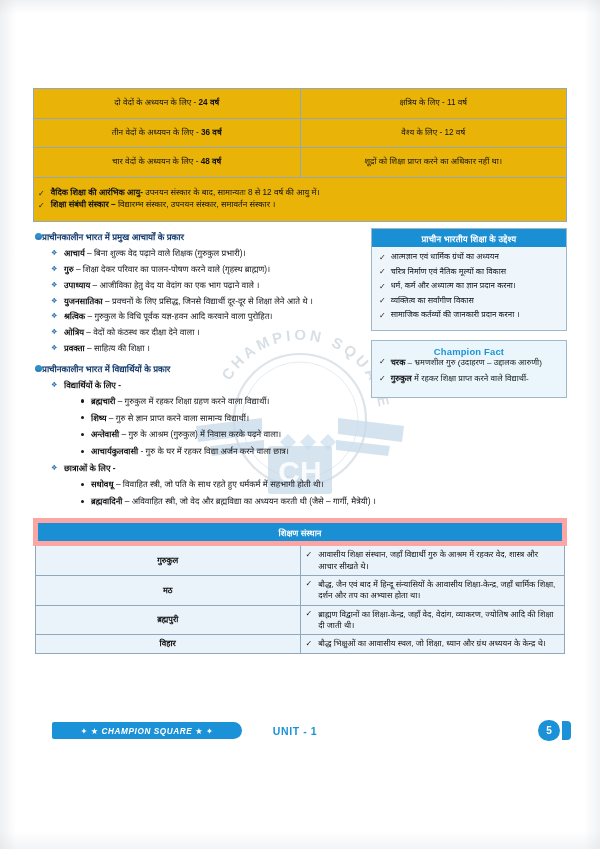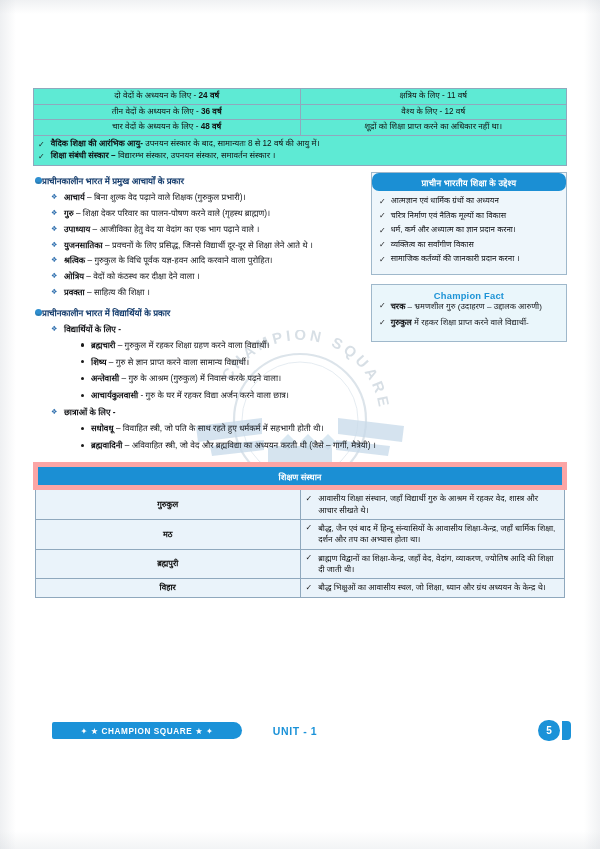--- a/index.html
+++ b/index.html
@@ -68,22 +68,22 @@
   }
 
   
   table.tbl {
     border-collapse: collapse;
     width: 100%;
     table-layout: fixed;
   }
   table.tbl td {
     border: 1px solid #8fa8bd;
-    background: #5eead4;
-    padding: 2px 4px;
+    background: #eab308;
+    padding: 9px 4px;
     font-size: 8.2px;
     line-height: 1.28;
     vertical-align: middle;
   }
   .c-center { text-align: center; }
   .b { font-weight: bold; }
 
   .tick-row td {
     text-align: left;
     padding: 3px 6px 3px 6px;
@@ -192,21 +192,20 @@
     padding: 0 0 5px 0;
   }
   .obj-title {
     background: #1b8fd4;
     color: #ffffff;
     font-size: 8.4px;
     font-weight: bold;
     text-align: center;
     padding: 3.5px 2px;
     letter-spacing: .2px;
-    border-radius: 7px;
   }
   .obj-list {
     list-style: none;
     margin: 0;
     padding: 5px 7px 0 7px;
   }
   .obj-list li {
     display: flex;
     gap: 5px;
     align-items: flex-start;
@@ -299,20 +298,21 @@
     display: flex;
     align-items: center;
     justify-content: center;
   }
   .f-brand {
     left: 52px; top: 4px;
     width: 190px; height: 17px;
     font-size: 8.2px;
     letter-spacing: .6px;
     border-radius: 2px 9px 9px 2px;
+    font-style: italic;
   }
   .f-unit {
     left: 258px; top: 2px;
     width: 74px; height: 21px;
     font-size: 10.5px;
     letter-spacing: .6px;
     background: transparent;
     color: #1b92d8;
   }
   .f-contact {

